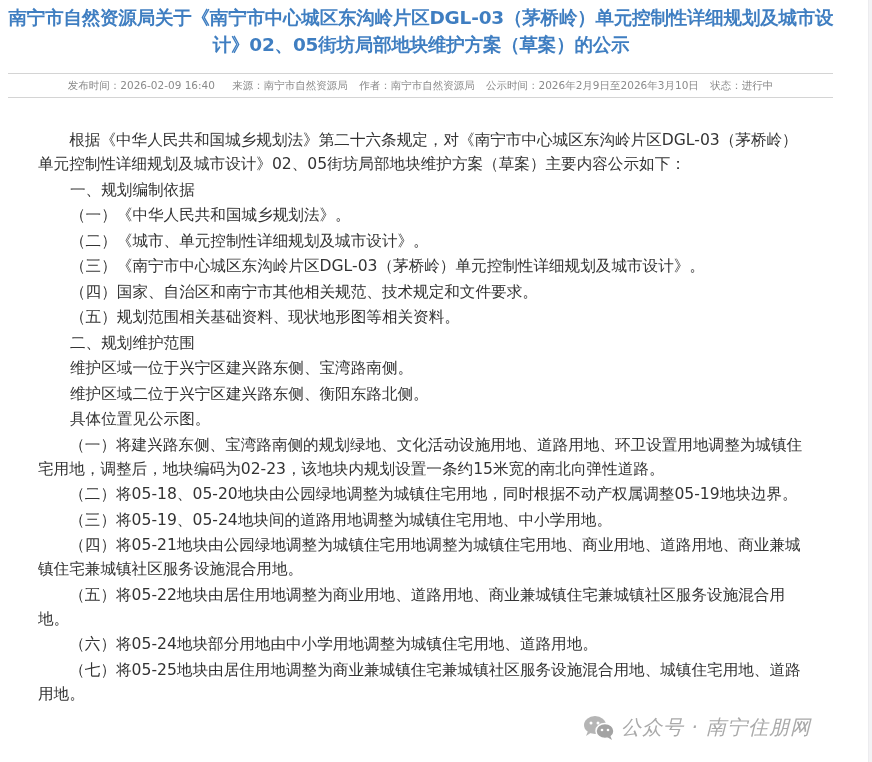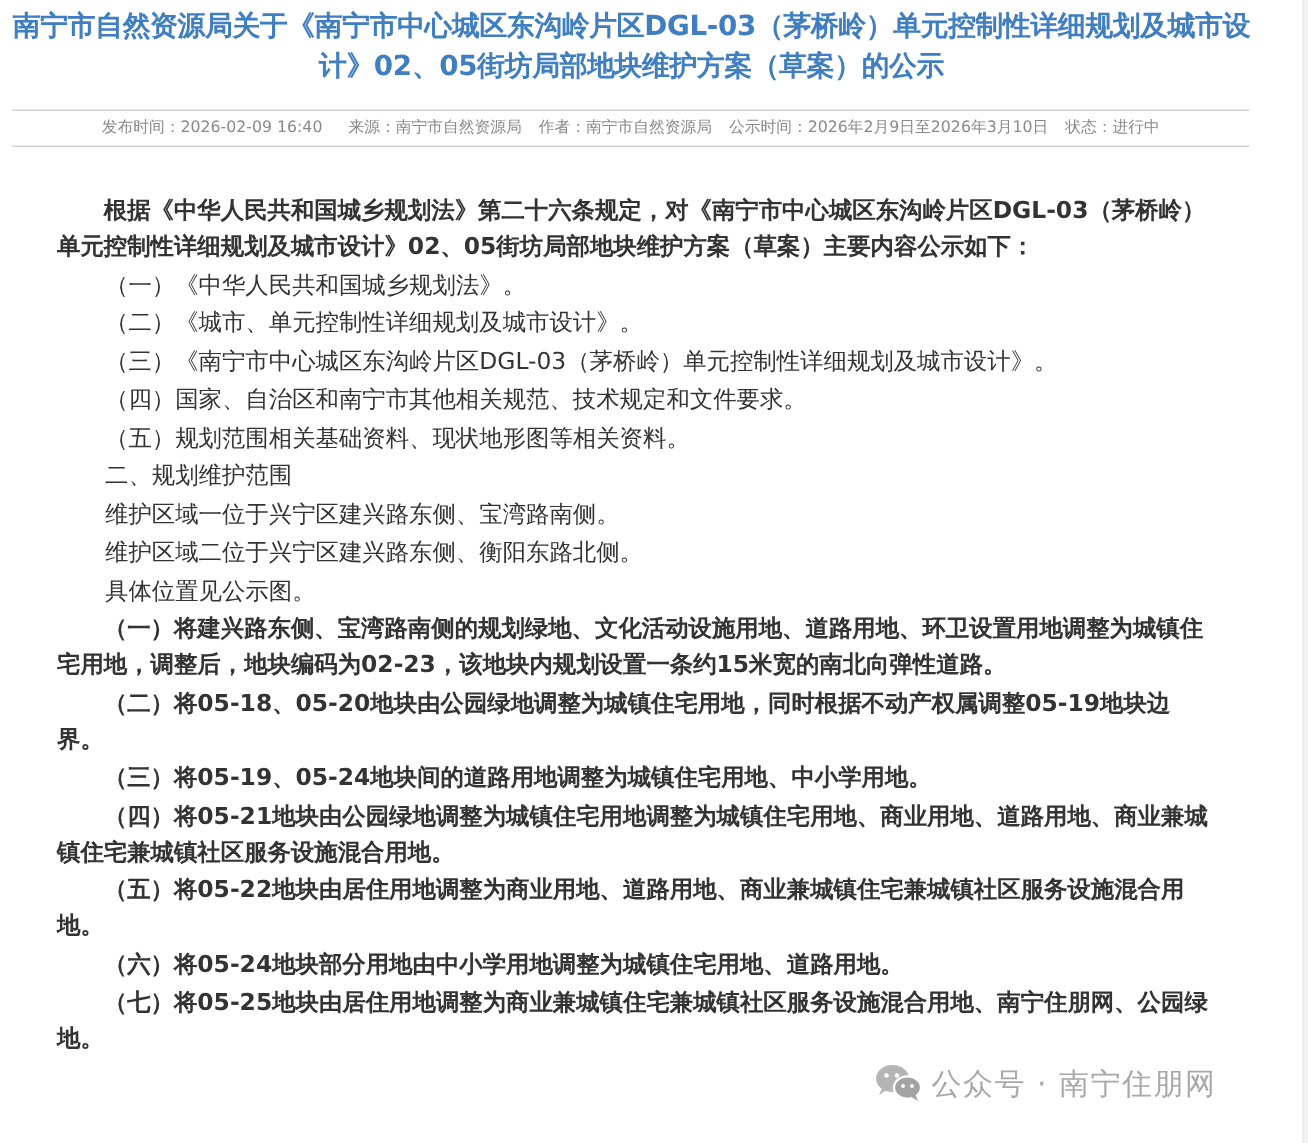--- a/index.html
+++ b/index.html
@@ -64,40 +64,40 @@
     color: #333333;
     font-size: 15.6px;
     line-height: 24px;
   }
   .article-body p {
     margin: 0 0 1.5px 0;
     padding: 0;
   }
   .article-body p.indent {
     text-indent: 2em;
-    font-weight: bold;
   }
   .article-body p.head {
     padding-left: 32px;
   }
   .article-body p.item {
     padding-left: 32px;
     text-indent: 0;
   }
   .watermark {
     position: absolute;
     left: 723px;
     top: 709px;
     height: 32px;
     display: flex;
-    align-items: flex-start;
+    align-items: flex-end;
     color: #a9a9a9;
     font-size: 20px;
     white-space: nowrap;
     letter-spacing: 1px;
+    font-style: italic;
   }
   .watermark .wechat-icon {
     width: 32px;
     height: 26px;
     margin-right: 6px;
     margin-left: -140px;
     position: relative;
   }
 </style>
 </head>
@@ -110,36 +110,37 @@
 <div class="meta-bar">
   <span class="meta-item">发布时间：2026-02-09 16:40</span>
   <span class="meta-item gap">来源：南宁市自然资源局</span>
   <span class="meta-item">作者：南宁市自然资源局</span>
   <span class="meta-item">公示时间：2026年2月9日至2026年3月10日</span>
   <span class="meta-item">状态：进行中</span>
 </div>
 
 <div class="article-body">
   <p class="indent">根据《中华人民共和国城乡规划法》第二十六条规定，对《南宁市中心城区东沟岭片区DGL-03（茅桥岭）单元控制性详细规划及城市设计》02、05街坊局部地块维护方案（草案）主要内容公示如下：</p>
+  <p class="head">一、规划编制依据</p>
   <p class="item">（一）《中华人民共和国城乡规划法》。</p>
   <p class="item">（二）《城市、单元控制性详细规划及城市设计》。</p>
   <p class="item">（三）《南宁市中心城区东沟岭片区DGL-03（茅桥岭）单元控制性详细规划及城市设计》。</p>
   <p class="item">（四）国家、自治区和南宁市其他相关规范、技术规定和文件要求。</p>
   <p class="item">（五）规划范围相关基础资料、现状地形图等相关资料。</p>
   <p class="head">二、规划维护范围</p>
   <p class="head">维护区域一位于兴宁区建兴路东侧、宝湾路南侧。</p>
   <p class="head">维护区域二位于兴宁区建兴路东侧、衡阳东路北侧。</p>
   <p class="head">具体位置见公示图。</p>
   <p class="indent">（一）将建兴路东侧、宝湾路南侧的规划绿地、文化活动设施用地、道路用地、环卫设置用地调整为城镇住宅用地，调整后，地块编码为02-23，该地块内规划设置一条约15米宽的南北向弹性道路。</p>
   <p class="indent">（二）将05-18、05-20地块由公园绿地调整为城镇住宅用地，同时根据不动产权属调整05-19地块边界。</p>
   <p class="indent">（三）将05-19、05-24地块间的道路用地调整为城镇住宅用地、中小学用地。</p>
   <p class="indent">（四）将05-21地块由公园绿地调整为城镇住宅用地调整为城镇住宅用地、商业用地、道路用地、商业兼城镇住宅兼城镇社区服务设施混合用地。</p>
   <p class="indent">（五）将05-22地块由居住用地调整为商业用地、道路用地、商业兼城镇住宅兼城镇社区服务设施混合用地。</p>
   <p class="indent">（六）将05-24地块部分用地由中小学用地调整为城镇住宅用地、道路用地。</p>
-  <p class="indent">（七）将05-25地块由居住用地调整为商业兼城镇住宅兼城镇社区服务设施混合用地、南宁住朋网、公园绿地。</p>
+  <p class="indent">（七）将05-25地块由居住用地调整为商业兼城镇住宅兼城镇社区服务设施混合用地、城镇住宅用地、道路用地。</p>
 </div>
 
 <div class="watermark">
   <span class="wechat-icon">
     <svg width="32" height="26" viewBox="0 0 32 26">
       <ellipse cx="12" cy="10" rx="11" ry="9" fill="#b5b5b5"></ellipse>
       <polygon points="5,16 3,21 9,17" fill="#b5b5b5"></polygon>
       <circle cx="8" cy="8" r="1.5" fill="#ffffff"></circle>
       <circle cx="15" cy="8" r="1.5" fill="#ffffff"></circle>
       <ellipse cx="22" cy="16" rx="9" ry="7.5" fill="#a3a3a3" stroke="#ffffff" stroke-width="1.5"></ellipse>

